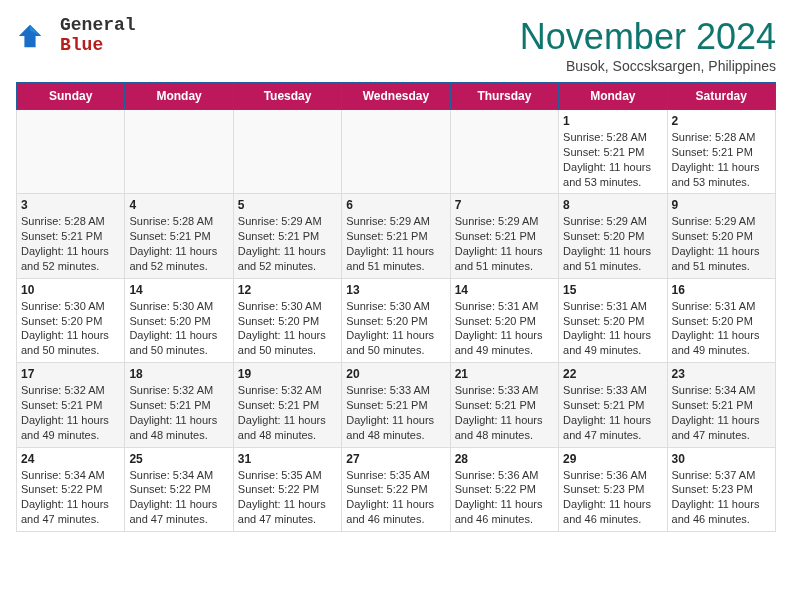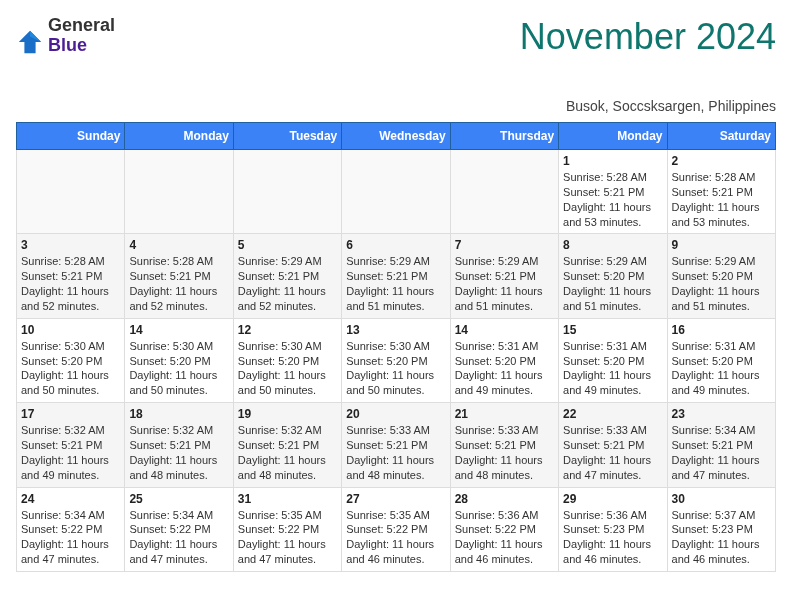--- a/index.html
+++ b/index.html
@@ -11,60 +11,60 @@
       padding: 16px;
     }
     .header-area {
       display: flex;
       justify-content: space-between;
       align-items: flex-start;
       margin-bottom: 8px;
     }
     .logo {
       display: flex;
-      align-items: flex-end;
-      gap: 4px;
+      align-items: center;
+      gap: 16px;
+      font-family: Liberation Mono, monospace;
     }
     .logo-text {
       font-size: 18px;
       font-weight: bold;
       line-height: 1.1;
     }
     .logo-text .general { color: #333; }
-    .logo-text .blue { color: #4c1d95; }
+    .logo-text .blue { color: #b91c1c; }
     .logo-icon {
       width: 28px;
       height: 28px;
     }
     .title-area {
       text-align: right;
     }
     .month-title {
       font-size: 36px;
       font-weight: normal;
       color: #0f766e;
     }
     .location {
       font-size: 14px;
       color: #444;
-      margin-top: 40px;
     }
     .calendar-table {
       width: 100%;
       border-collapse: collapse;
       border: 1px solid #ccc;
       table-layout: fixed;
     }
     .calendar-table th {
-      background-color: #3b82f6;
+      background-color: #be185d;
       color: #fff;
       font-size: 12px;
       font-weight: bold;
       padding: 6px 4px;
-      text-align: right;
+      text-align: center;
       border: 1px solid #2060a0;
     }
     .calendar-table td {
       vertical-align: top;
       padding: 4px 4px;
       font-size: 10px;
       color: #333;
       border: 1px solid #ddd;
       height: 78px;
       background: #fff;

